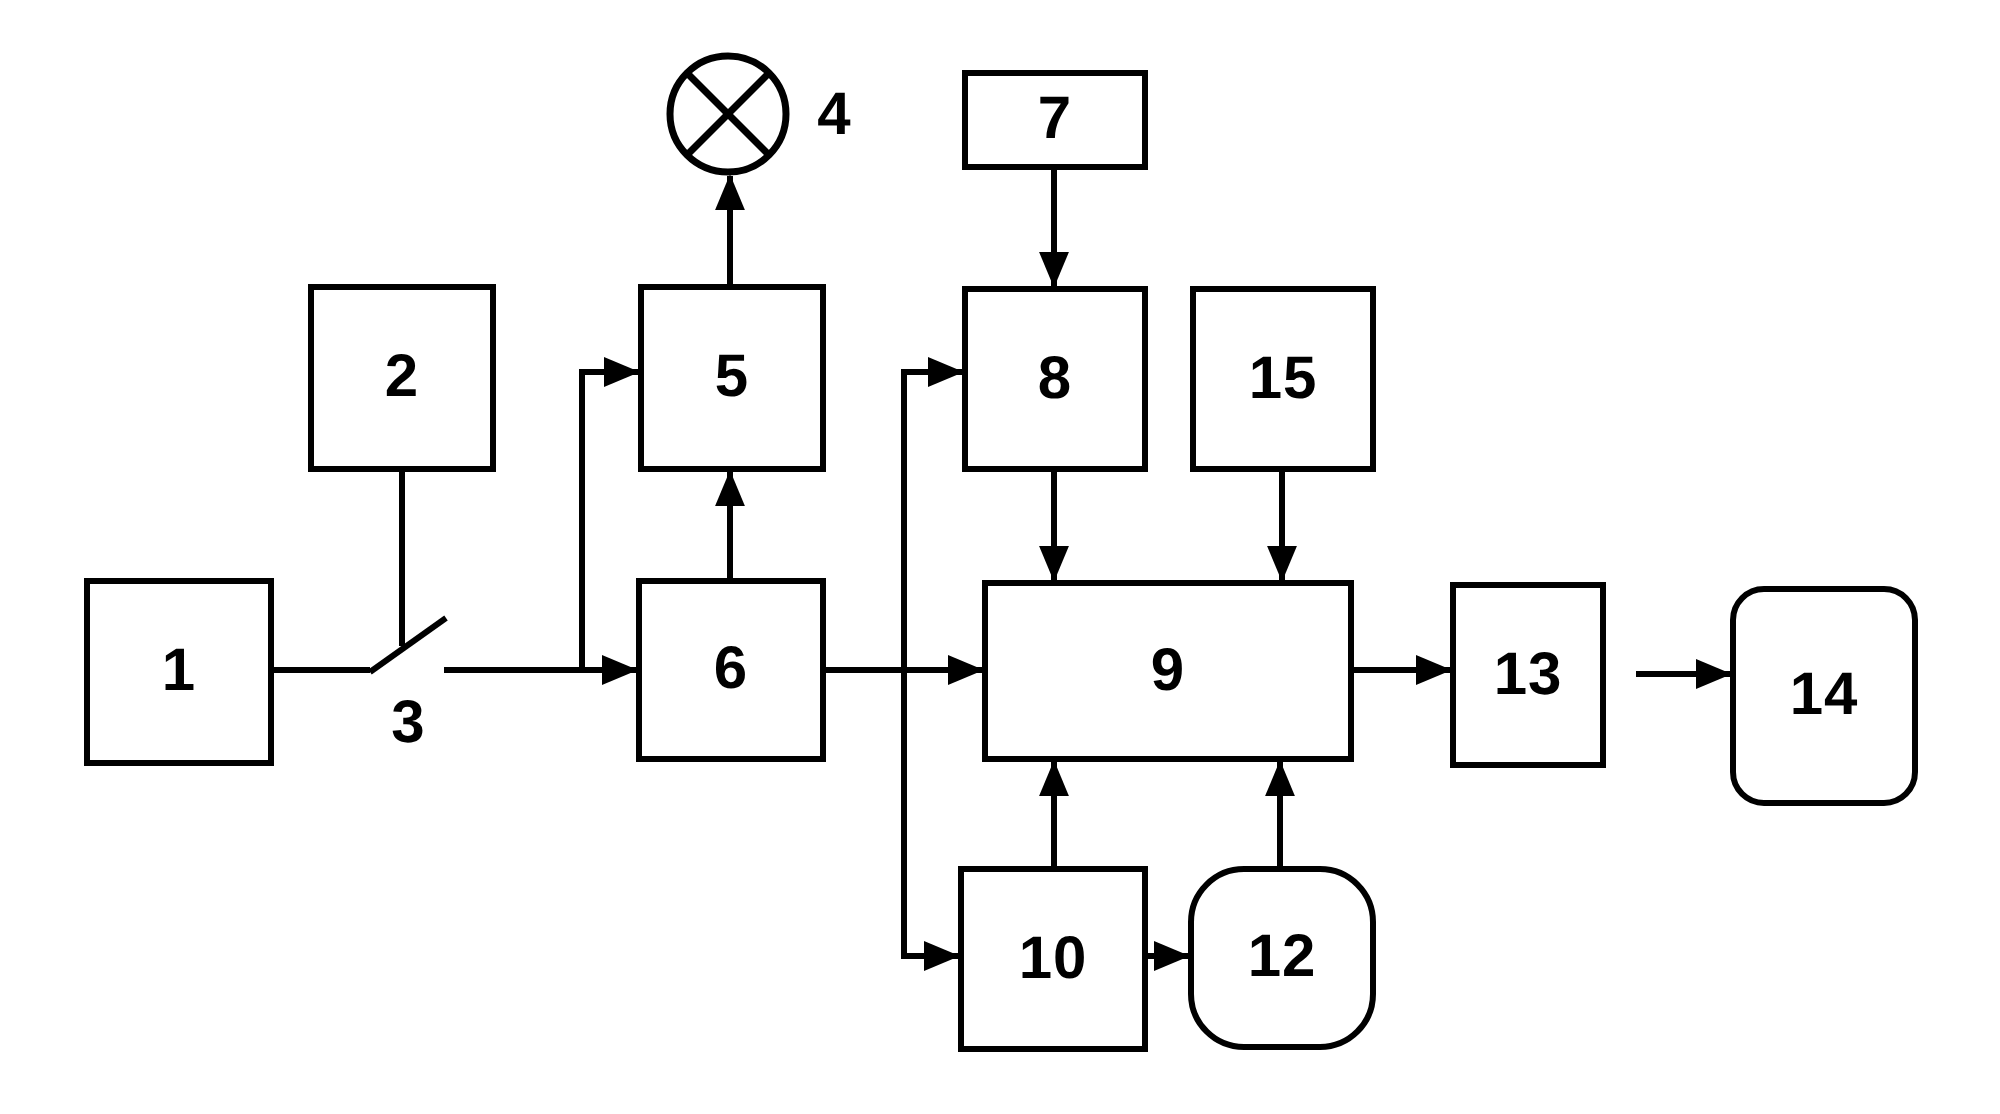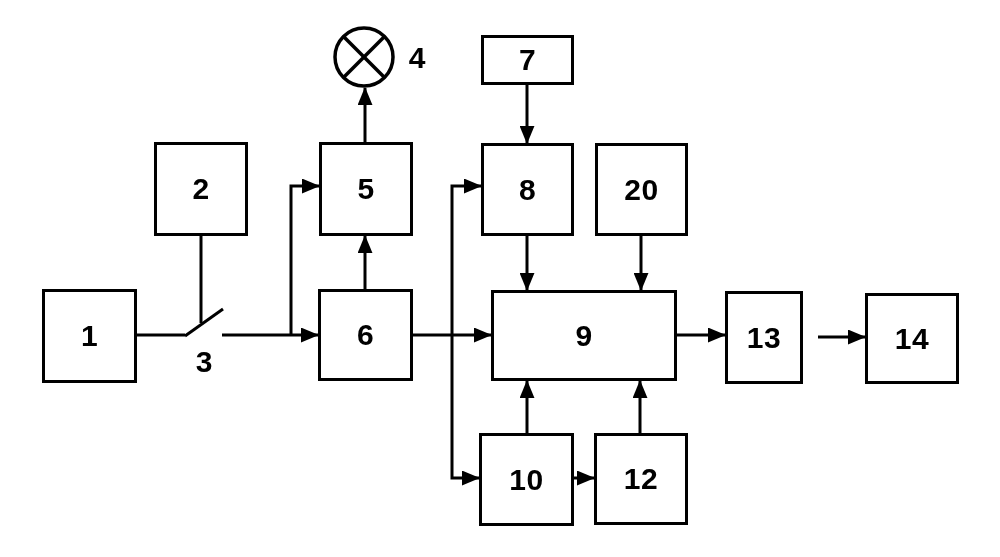--- a/index.html
+++ b/index.html
@@ -45,23 +45,23 @@
   
   .b1  { left: 42px;  top: 289px; width: 95px;  height: 94px; }
   .b2  { left: 154px; top: 142px; width: 94px;  height: 94px; }
   .b5  { left: 319px; top: 142px; width: 94px;  height: 94px; }
   .b6  { left: 318px; top: 289px; width: 95px;  height: 92px; }
   .b7  { left: 481px; top: 35px;  width: 93px;  height: 50px; }
   .b8  { left: 481px; top: 143px; width: 93px;  height: 93px; }
   .b9  { left: 491px; top: 290px; width: 186px; height: 91px; }
   .b10 { left: 479px; top: 433px; width: 95px;  height: 93px; text-align: right; }
   .b11 { left: 595px; top: 143px; width: 93px;  height: 93px; }
-  .b12 { left: 594px; top: 433px; width: 94px;  height: 92px; }
+  .b12 { left: 594px; top: 433px; width: 94px;  height: 92px; border-radius: 28px; }
   .b13 { left: 725px; top: 291px; width: 78px;  height: 93px; }
-  .b14 { left: 865px; top: 293px; width: 94px;  height: 91px; }
+  .b14 { left: 865px; top: 293px; width: 94px;  height: 110px; border-radius: 17px; }
   .switch-label { left: 189px; top: 346px; width: 30px; height: 32px; line-height: 32px; }
   .lamp-label   { left: 401px; top: 42px;  width: 32px; height: 32px; line-height: 32px; }
 </style>
 </head>
 <body>
 
 <div class="canvas">
 
   <svg class="wires" viewBox="0 0 1000 557" xmlns="http://www.w3.org/2000/svg">
     <defs>
@@ -134,21 +134,21 @@
   <div class="node b8">
       <span>8</span>
     </div>
   <div class="node b9">
       <span>9</span>
     </div>
   <div class="node b10">
       <span>10</span>
     </div>
   <div class="node b11">
-      <span>20</span>
+      <span>15</span>
     </div>
   <div class="node b12">
       <span>12</span>
     </div>
   <div class="node b13">
       <span>13</span>
     </div>
   <div class="node b14">
       <span>14</span>
     </div>

